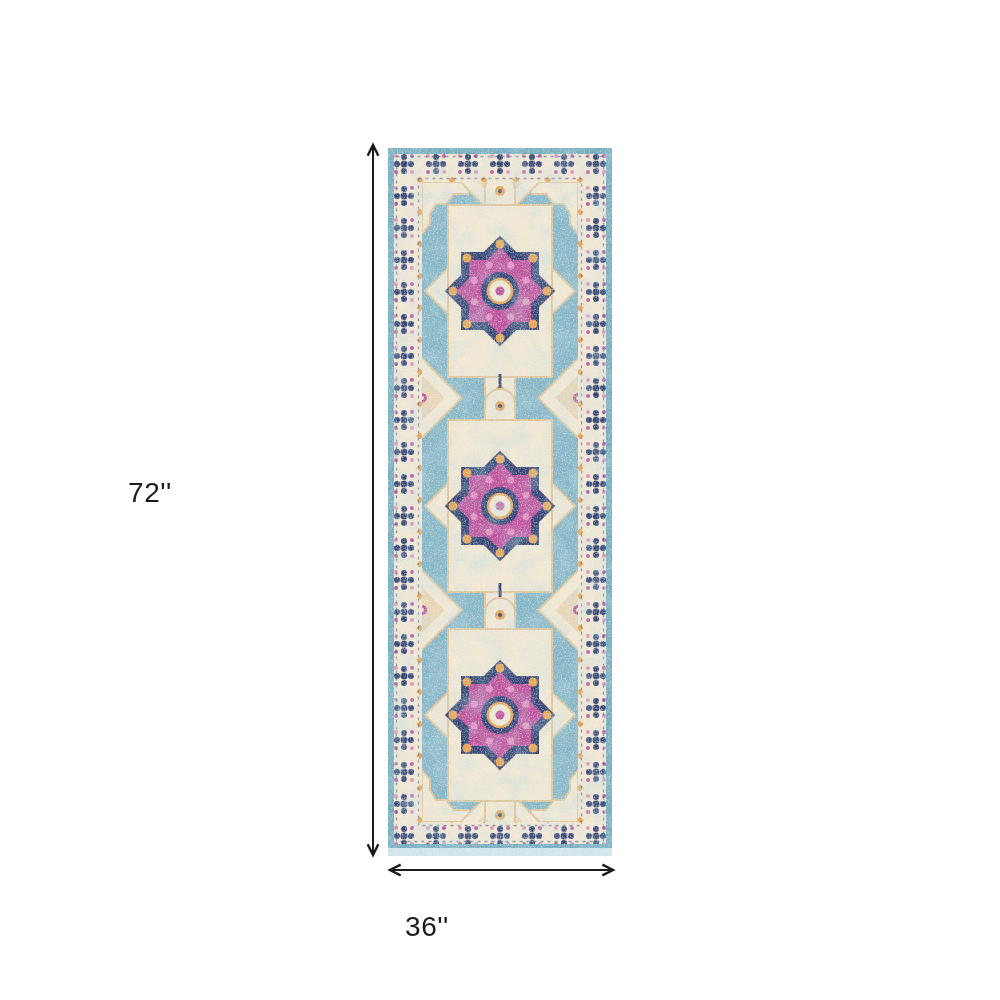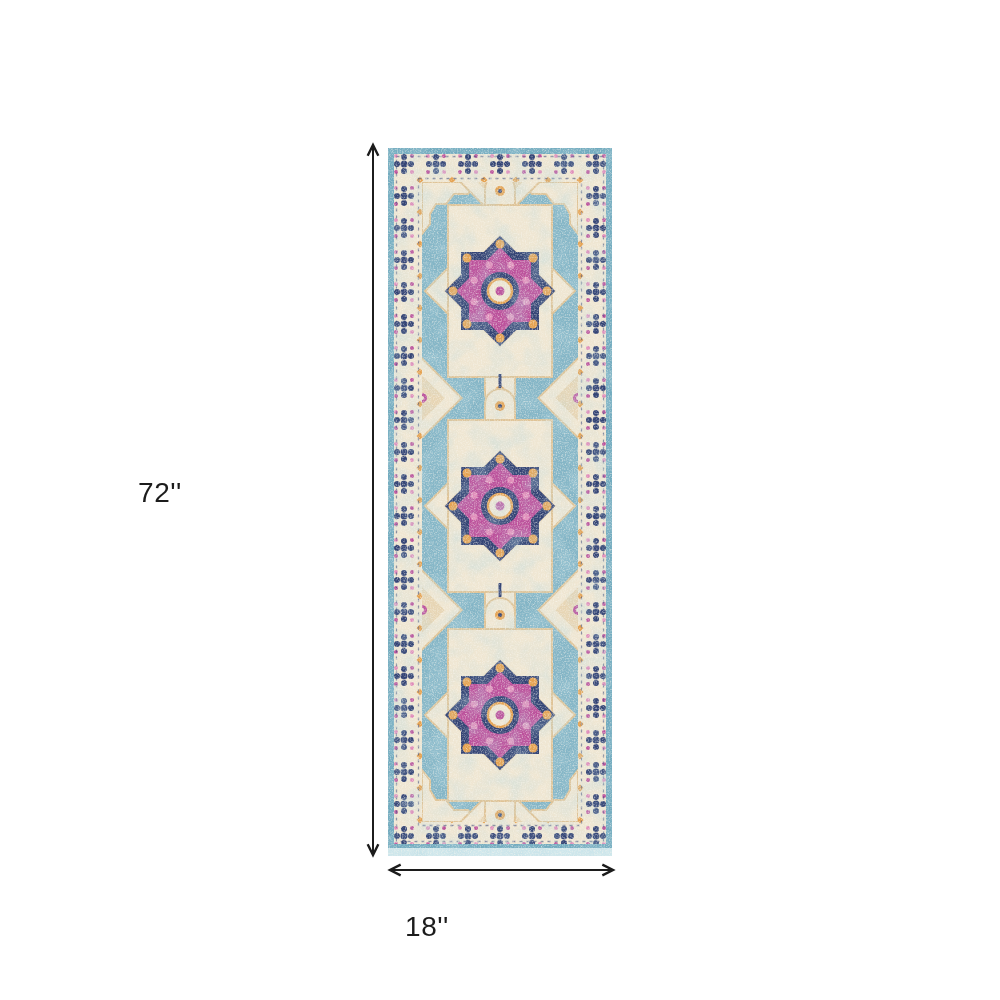--- a/index.html
+++ b/index.html
@@ -2,21 +2,21 @@
 <html style="--field-blue: #84b5c6; --edge-teal: #72abbf; --fringe-light: #cfe7ec; --border-cream: #efe6d2; --accent-tan: #dfc396; --accent-navy: #344475; --accent-magenta: #bc529c; --accent-pink: #e08cba; --accent-orange: #e5a251; --line-color: #1c1c1c; --page-bg: #ffffff;"><head>
 <meta charset="utf-8">
 <style>
   html,body{margin:0;padding:0;background:#fff;}
   .canvas{position:relative;width:1000px;height:1000px;background:var(--page-bg,#ffffff);overflow:hidden;
           font-family:"Liberation Sans",sans-serif;}
   .rug-svg{position:absolute;left:388px;top:148px;}
   .overlay-svg{position:absolute;left:0;top:0;}
   .dim-label{position:absolute;font-size:28px;letter-spacing:.5px;color:var(--line-color,#1c1c1c);
              width:80px;text-align:center;user-select:none;}
-  .label-height{left:120px;top:477px;}
+  .label-height{left:110px;top:477px;}
   .label-width{left:387px;top:911px;}
   
   .c-field{fill:var(--field-blue);}
   .c-edge{fill:var(--edge-teal);}
   .c-fringe{fill:var(--fringe-light);}
   .c-cream{fill:var(--border-cream);}
   .c-tan{fill:var(--accent-tan);}
   .c-navy{fill:var(--accent-navy);}
   .c-magenta{fill:var(--accent-magenta);}
   .c-pink{fill:var(--accent-pink);}
@@ -152,14 +152,14 @@
     <defs>
       <marker id="arw" viewBox="0 0 12 12" refX="10" refY="6" markerWidth="8" markerHeight="8" orient="auto-start-reverse">
         <path d="M2,2 L10,6 L2,10" class="arw-path"></path>
       </marker>
     </defs>
     <line x1="373" y1="145" x2="373" y2="855" class="dim-line" marker-start="url(#arw)" marker-end="url(#arw)"></line>
     <line x1="390" y1="870" x2="613" y2="870" class="dim-line" marker-start="url(#arw)" marker-end="url(#arw)"></line>
   </svg>
 
   <div class="dim-label label-height">72''</div>
-  <div class="dim-label label-width">18''</div>
+  <div class="dim-label label-width">36''</div>
 </div>
 
 </body></html>

